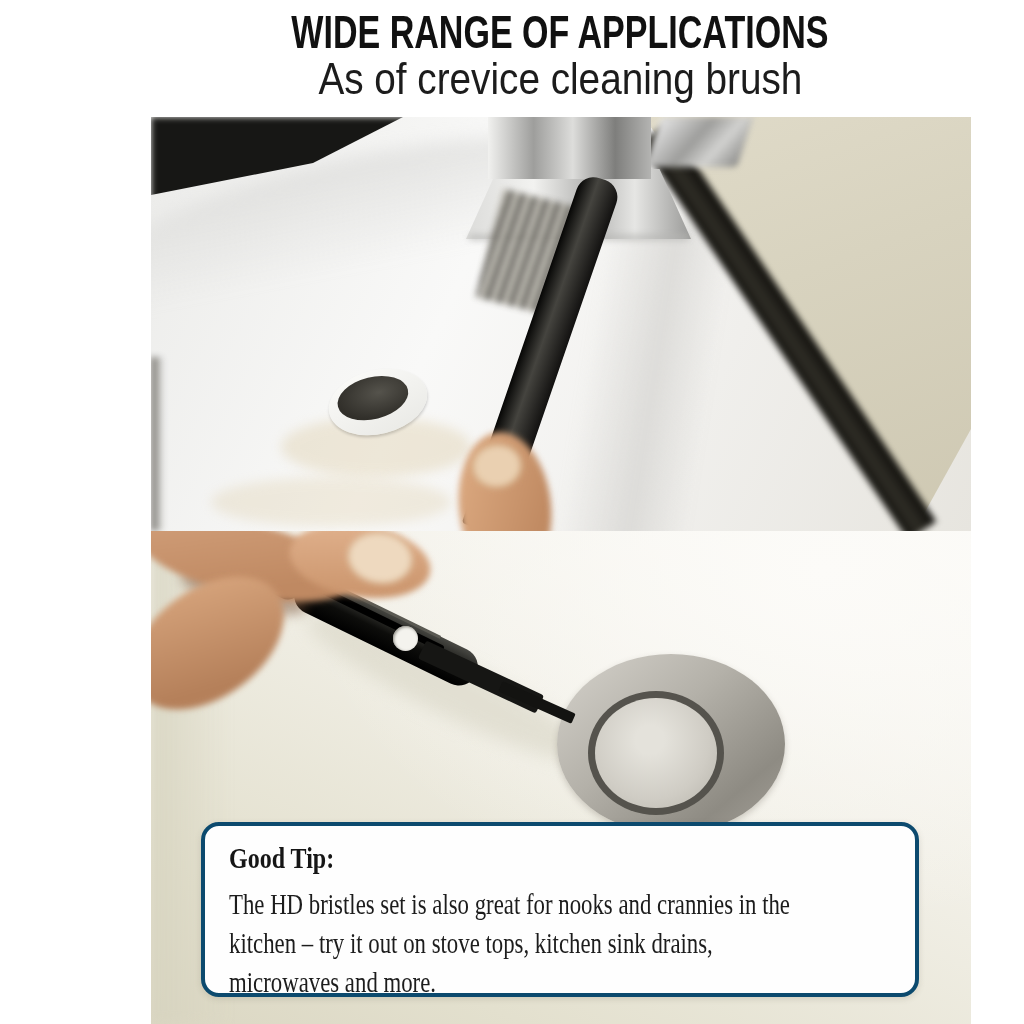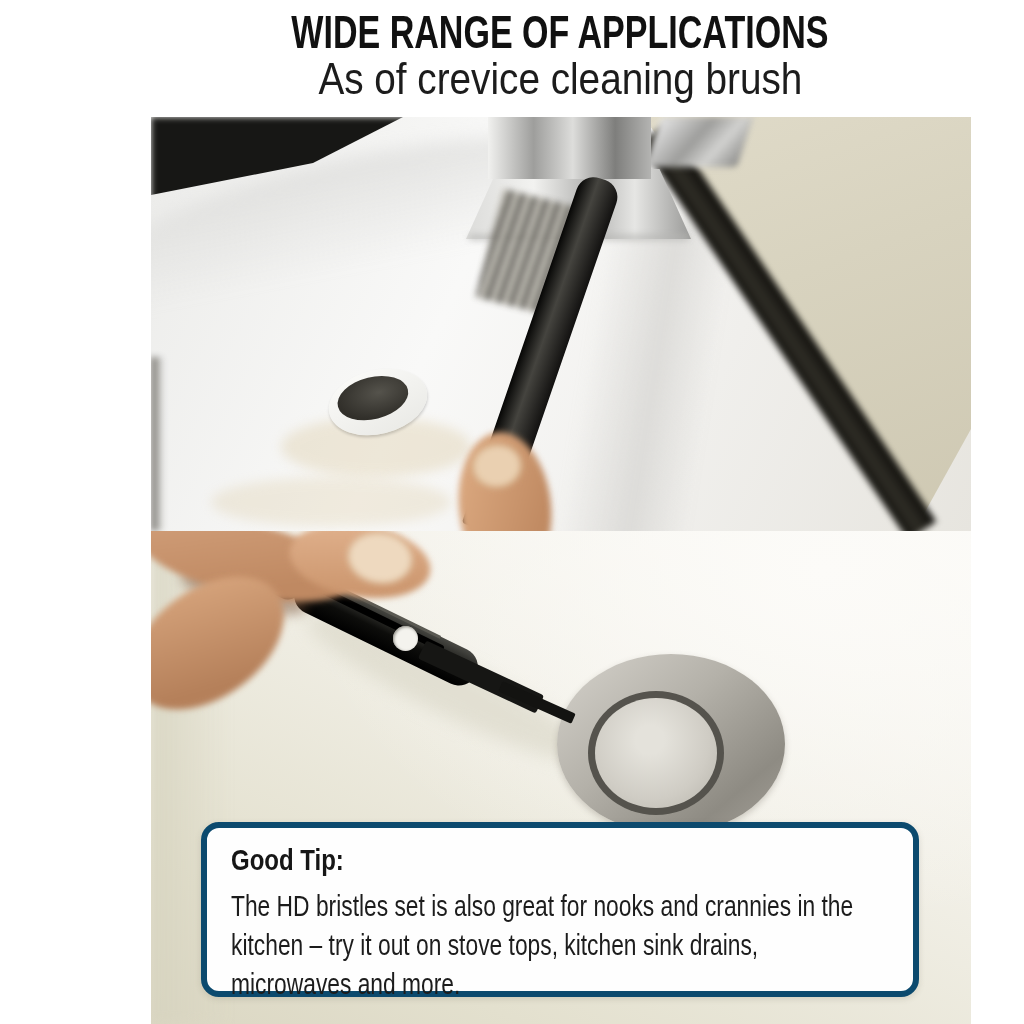--- a/index.html
+++ b/index.html
@@ -82,22 +82,22 @@
   .fingertip{position:absolute;left:138px;top:-6px;width:142px;height:72px;border-radius:50%;
       transform:rotate(9deg);background:linear-gradient(170deg,#e3b490,#cd9870 78%);}
   .nail2{position:absolute;left:196px;top:1px;width:66px;height:52px;border-radius:50%;
       transform:rotate(9deg);background:#eed9bf;box-shadow:inset 0 0 0 2px #d8b896;}
   .finger-gap{position:absolute;left:28px;top:46px;width:130px;height:32px;border-radius:50%;
       transform:rotate(14deg);background:#7d573c;opacity:.5;}
   .thumb{position:absolute;left:-28px;top:58px;width:170px;height:108px;border-radius:50%;
       transform:rotate(-36deg);background:linear-gradient(200deg,#dba981,#b5805a 78%);}
   
   .tip-box{position:absolute;left:153px;top:822px;width:718px;height:175px;z-index:6;
-      background:#fefefe;border:6px solid #0c4a6e;border-radius:18px;box-sizing:border-box;
-      padding:15px 0 0 24px;box-shadow:0 2px 6px rgba(100,95,75,.18);}
+      background:#fefefe;border:4px solid #0c4a6e;border-radius:18px;box-sizing:border-box;
+      padding:15px 0 0 24px;box-shadow:0 2px 6px rgba(100,95,75,.18);font-family:Liberation Serif, serif;}
   .tip-heading{font-weight:bold;font-size:30px;line-height:34px;color:#161616;white-space:nowrap;
       transform:scaleX(.8);transform-origin:left top;}
   .tip-body{margin-top:9px;transform:scaleX(.76);transform-origin:left top;}
   .tip-line{font-size:30px;line-height:39px;color:#1c1c1c;white-space:nowrap;}
 </style>
 </head>
 <body>
 
 <div class="page">
 

